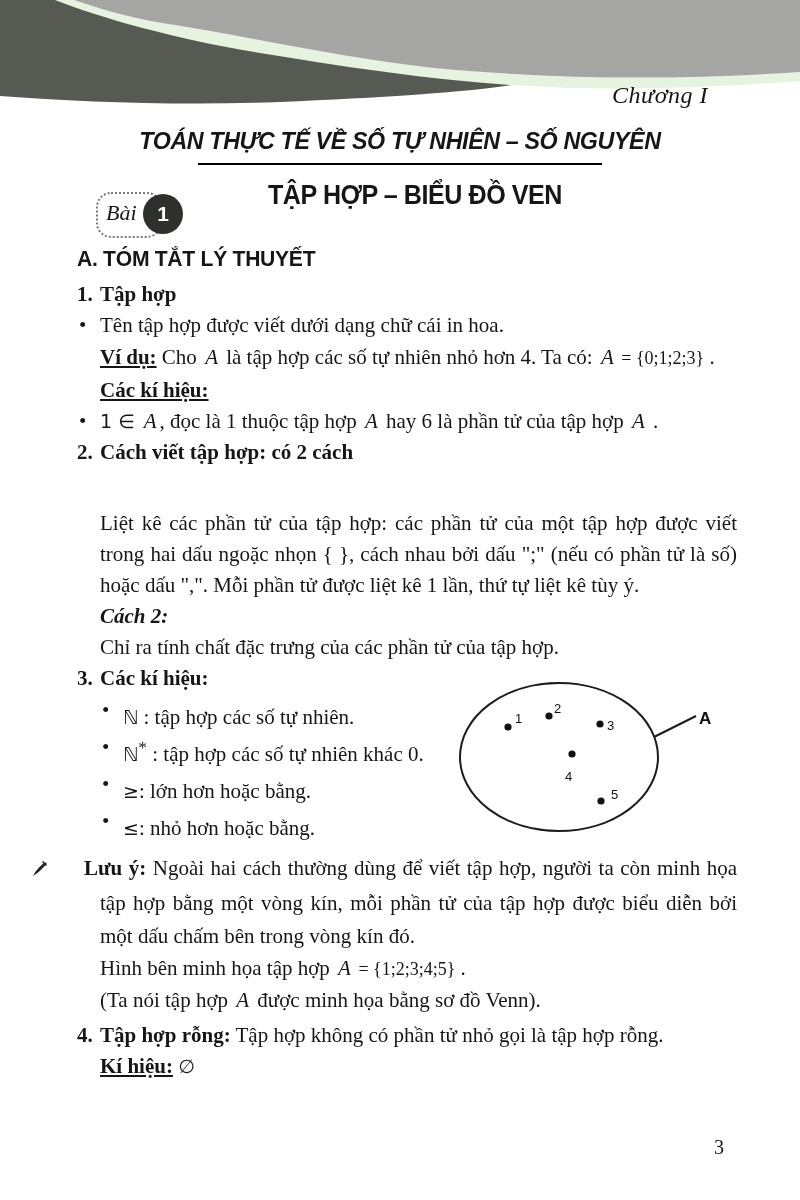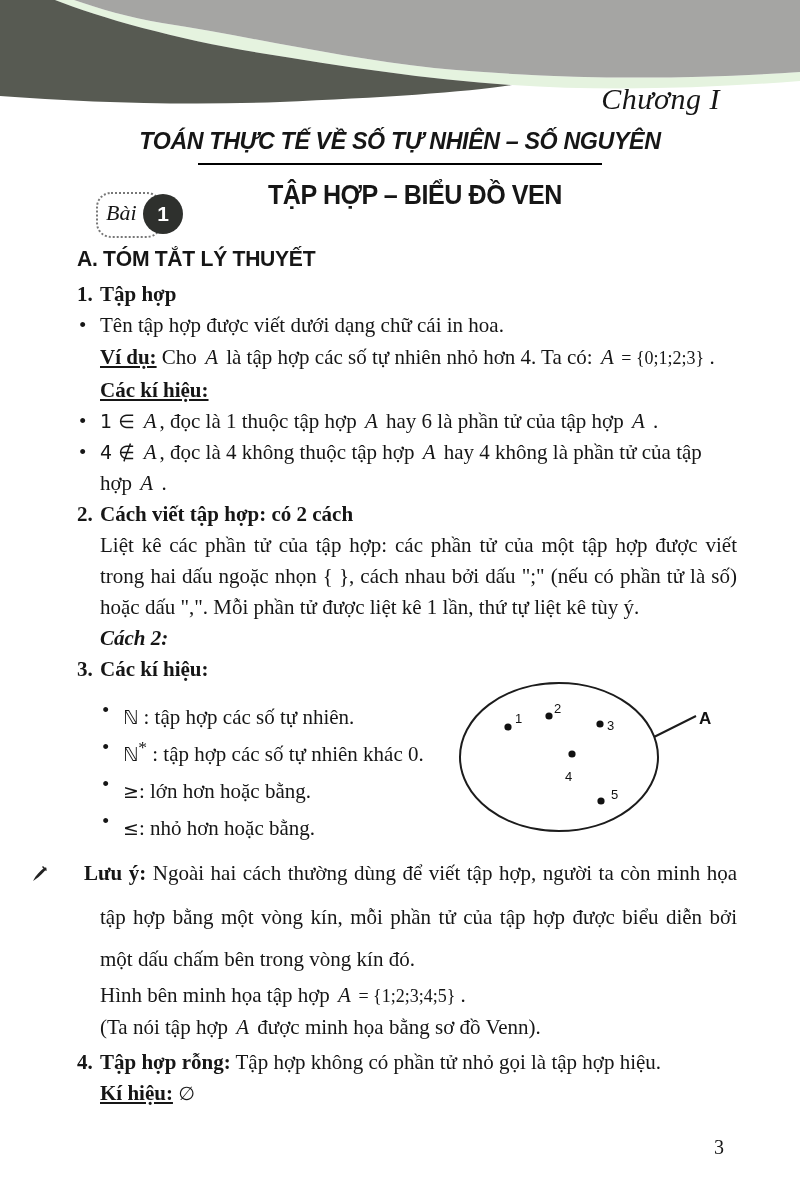--- a/index.html
+++ b/index.html
@@ -1,21 +1,21 @@
 <!DOCTYPE html>
 <html><head>
 <meta charset="utf-8">
 <style>
   html,body { margin:0; padding:0; background:#ffffff; }
   body { width:800px; height:1200px; font-family:"Liberation Serif",serif; font-size:21px; color:#161616; overflow:hidden; }
   .page { position:relative; width:800px; height:1200px; background:#fff; }
 
   
   .hdr-svg { position:absolute; top:0; left:0; display:block; }
-  .chapter { position:absolute; top:82px; right:80px; font-style:italic; font-size:30px; letter-spacing:0.5px; }
+  .chapter { position:absolute; top:82px; right:92px; font-style:italic; font-size:24px; letter-spacing:0.5px; }
 
   .main-title { position:absolute; top:127px; left:0; width:800px; text-align:center;
       font-family:"Liberation Sans",sans-serif; font-weight:bold; font-style:italic;
       font-size:24px; letter-spacing:-0.4px; transform:scaleX(0.97); }
   .title-underline { position:absolute; top:163px; left:198px; width:404px; height:2px; background:#000; }
 
   .badge { position:absolute; left:96px; top:192px; width:62px; height:42px;
       border:2px dotted #777; border-radius:15px; }
   .badge-label { position:absolute; left:8px; top:6px; font-style:italic; font-size:22px; }
   .badge-circle { position:absolute; left:45px; top:0px; width:40px; height:40px; border-radius:50%;
@@ -27,34 +27,34 @@
   
   .content { position:absolute; left:77px; top:246px; width:660px; }
   .sec-heading { font-family:"Liberation Sans",sans-serif; font-weight:bold; font-size:22px;
       letter-spacing:-0.3px; transform:scaleX(0.96); transform-origin:left center; margin-bottom:7px; }
   .line { line-height:31px; }
   .num { display:inline-block; width:23px; }
   .bold { font-weight:bold; }
   .it { font-style:italic; }
   .ul { text-decoration:underline; }
   .indent { padding-left:23px; }
-  .just { text-align:justify; }
+  .just { text-align:justify;margin-top:40px; }
   .var { font-style:italic; padding:0 3px; }
   .msym { font-family:"DejaVu Sans",sans-serif; font-size:19px; }
   .brace { font-size:18px; }
 
   .b-row { position:relative; padding-left:23px; }
   .b-row::before { content:"\2022"; position:absolute; left:2px; }
 
-  .symrow { position:relative; margin-top:10px; }
+  .symrow { position:relative; margin-top:1px; }
   .sym-item { position:relative; padding-left:46px; line-height:30px; width:340px; }
   .sym-item::before { content:"\2022"; position:absolute; left:25px; }
   .diagram-svg { position:absolute; left:376px; top:-22px; }
 
-  .note-para { padding-left:23px; text-indent:-34px; text-align:justify; line-height:42px; margin-top:9px; }
+  .note-para { padding-left:23px; text-indent:-34px; text-align:justify; line-height:33px; margin-top:9px; }
   .pen-icon { display:inline-block; width:16px; vertical-align:-2px; margin-right:2px; }
   .gap { }
   .gap-s { margin-top:4px; }
 
   .page-num { position:absolute; right:76px; top:1136px; font-size:20px; }
 </style>
 </head>
 <body>
 
 <div class="page">
@@ -94,34 +94,34 @@
 
 
     <div class="line indent">
       <span class="bold ul">Các kí hiệu:</span>
     </div>
 
     <div class="line b-row">
       <span class="msym">1 ∈ </span><span class="var">A</span><span>, đọc là 1 thuộc tập hợp </span><span class="var">A</span><span> hay 6 là phần tử của tập hợp </span><span class="var">A</span><span> .</span>
     </div>
 
-    <div class="line b-row">
-      <span class="msym">4 ∉ </span><span class="var">A</span><span>, đọc là 4 không thuộc tập hợp </span><span class="var">A</span><span> hay 4 không là phần tử của tập hợp </span><span class="var">A</span><span> .</span>
-    </div>
 
     <div class="line">
       <span class="num bold">2.</span><span class="bold">Cách viết tập hợp: có 2 cách</span>
     </div>
 
     <div class="line indent just">
       <span>Liệt kê các phần tử của tập hợp: các phần tử của một tập hợp được viết trong hai dấu ngoặc nhọn { }, cách nhau bởi dấu ";" (nếu có phần tử là số) hoặc dấu ",". Mỗi phần tử được liệt kê 1 lần, thứ tự liệt kê tùy ý.</span>
     </div>
 
     <div class="line indent">
       <span class="bold it">Cách 2:</span>
+    </div>
+    <div class="line indent">
+      <span>Chỉ ra tính chất đặc trưng của các phần tử của tập hợp.</span>
     </div>
 
     <div class="line">
       <span class="num bold">3.</span><span class="bold">Các kí hiệu:</span>
     </div>
 
     <div class="symrow">
       <div class="sym-item">
         <span class="msym">ℕ</span><sup></sup><span> : tập hợp các số tự nhiên.</span>
       </div>
@@ -161,21 +161,21 @@
 
     <div class="line indent gap">
       <span>Hình bên minh họa tập hợp </span><span class="var">A</span><span class="brace"> = {1;2;3;4;5}</span><span> .</span>
     </div>
 
     <div class="line indent gap">
       <span>(Ta nói tập hợp </span><span class="var">A</span><span> được minh họa bằng sơ đồ Venn).</span>
     </div>
 
     <div class="line gap-s">
-      <span class="num bold">4.</span><span class="bold">Tập hợp rỗng:</span><span> Tập hợp không có phần tử nhỏ gọi là tập hợp hiệu.</span>
+      <span class="num bold">4.</span><span class="bold">Tập hợp rỗng:</span><span> Tập hợp không có phần tử nhỏ gọi là tập hợp rỗng.</span>
     </div>
     <div class="line indent">
       <span class="bold ul">Kí hiệu:</span>
       <span class="msym">∅</span>
     </div>
 
   </div>
 
   <div class="page-num">3</div>
 

